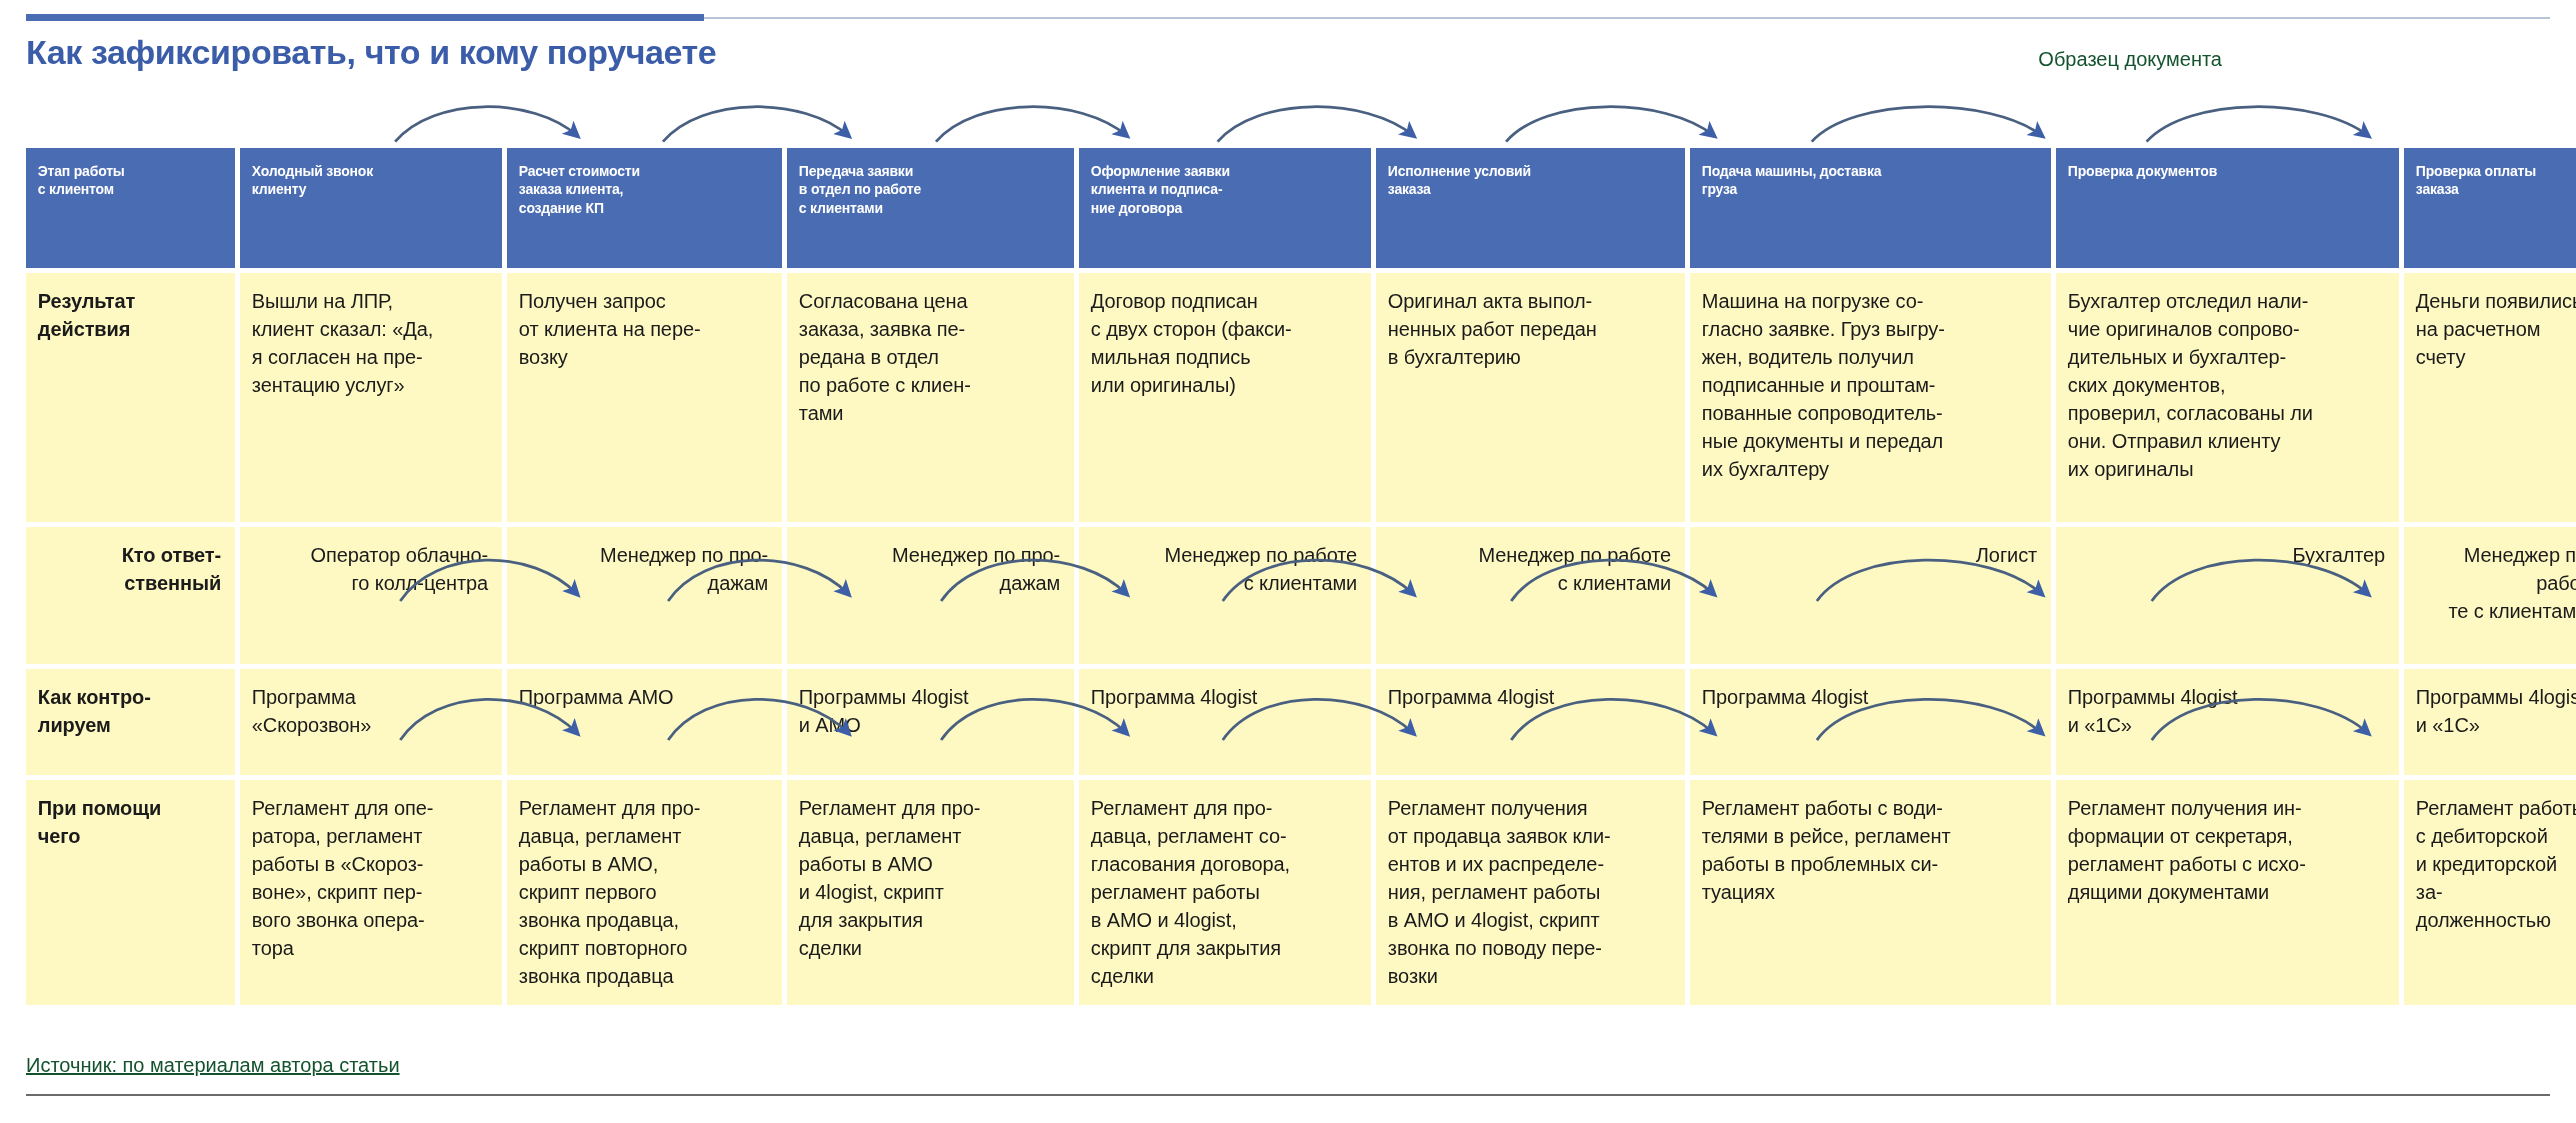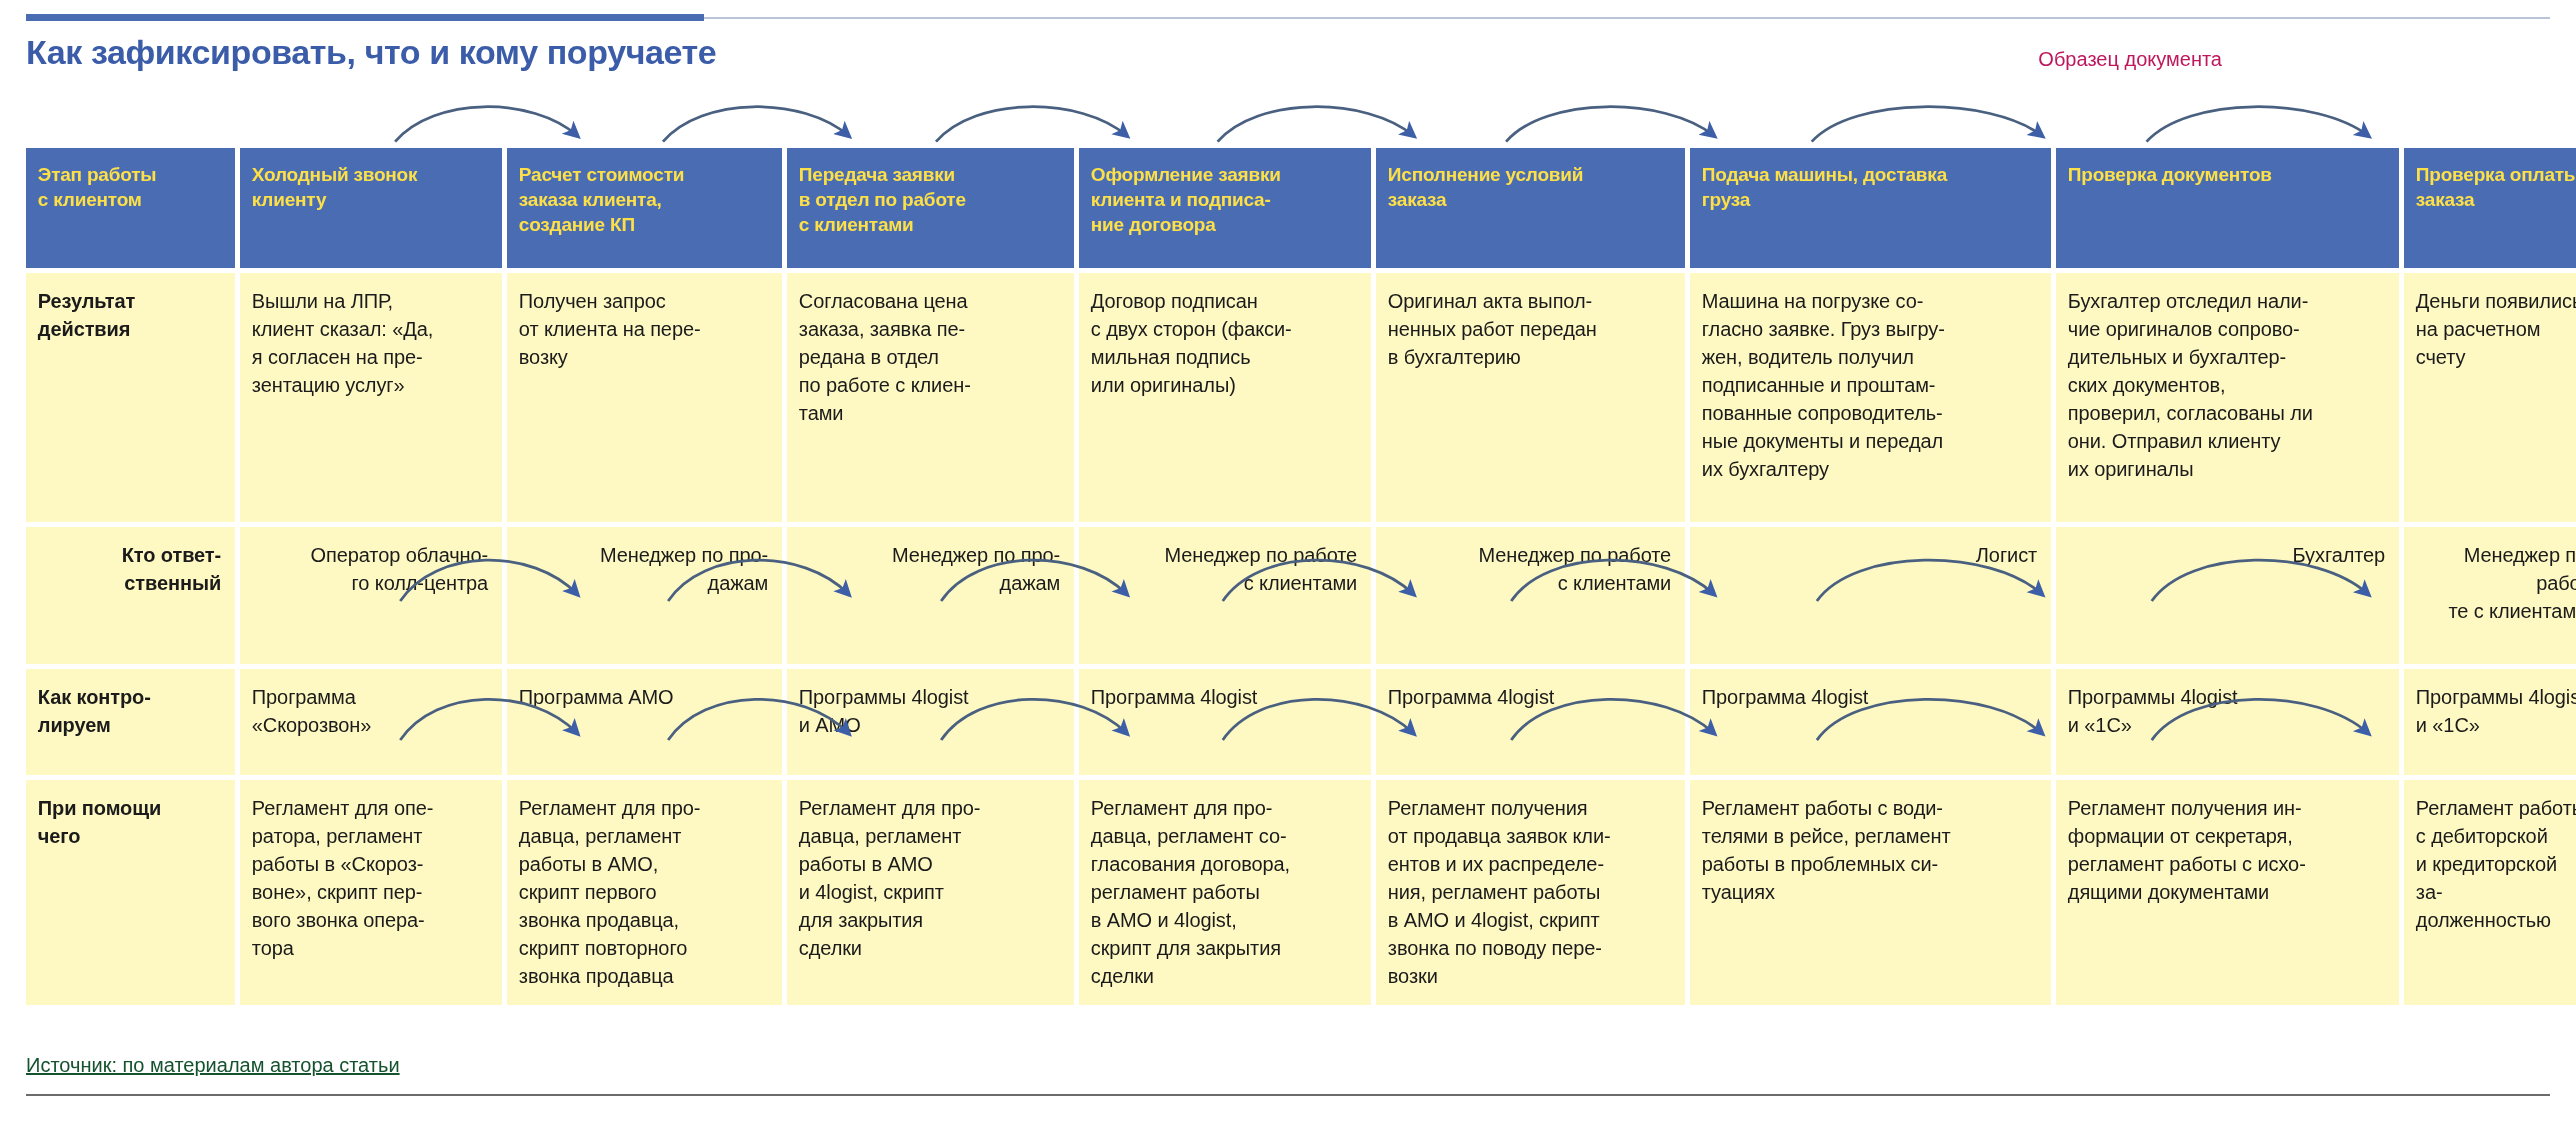--- a/index.html
+++ b/index.html
@@ -35,21 +35,21 @@
     font-size: 34px;
     font-weight: bold;
     color: #3b5ca8;
     letter-spacing: -0.4px;
     white-space: nowrap;
   }
   .doc-label {
     position: absolute;
     right: 26px; top: 48px;
     font-size: 20px;
-    color: #be185d;
+    color: #14532d;
     white-space: nowrap;
   }
 
   
   .table-wrap {
     position: absolute;
     left: 26px; top: 148px;
     width: 2524px;
   }
   table.grid {
@@ -60,23 +60,23 @@
     table-layout: fixed;
   }
   table.grid td {
     vertical-align: top;
     padding: 13.7px 13.7px 13.7px 12px;
   }
 
   
   tr.head-row td {
     background: #4a6cb3;
-    color: #fde047;
+    color: #ffffff;
     font-weight: bold;
-    font-size: 19px;
+    font-size: 14px;
     line-height: 1.33;
     height: 120px;
     letter-spacing: -0.2px;
   }
 
   
   tr.body-row td {
     background: #fef9c3;
     color: #1b1b1b;
     font-size: 20px;

